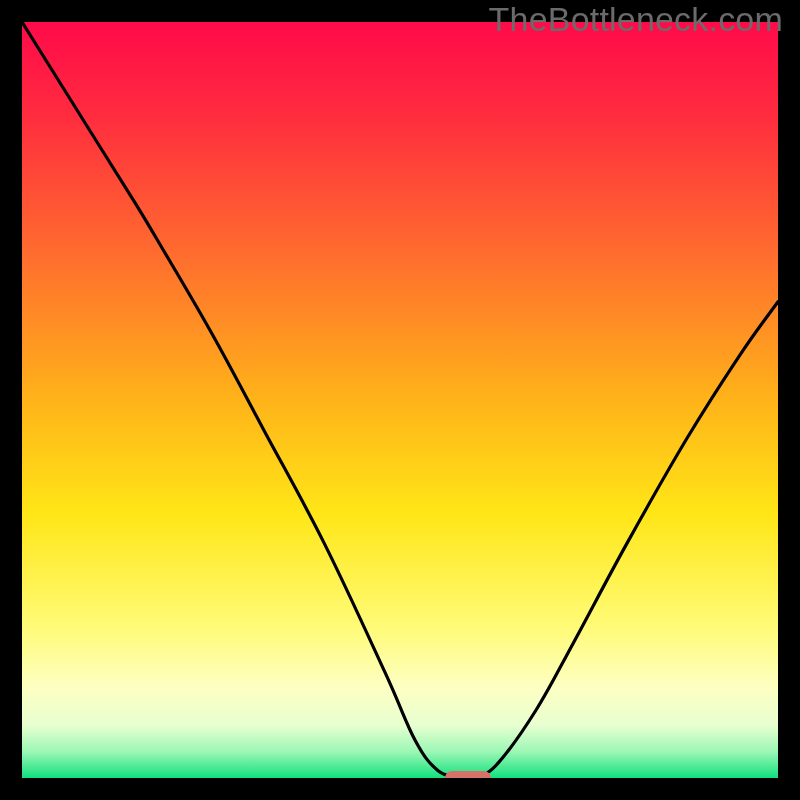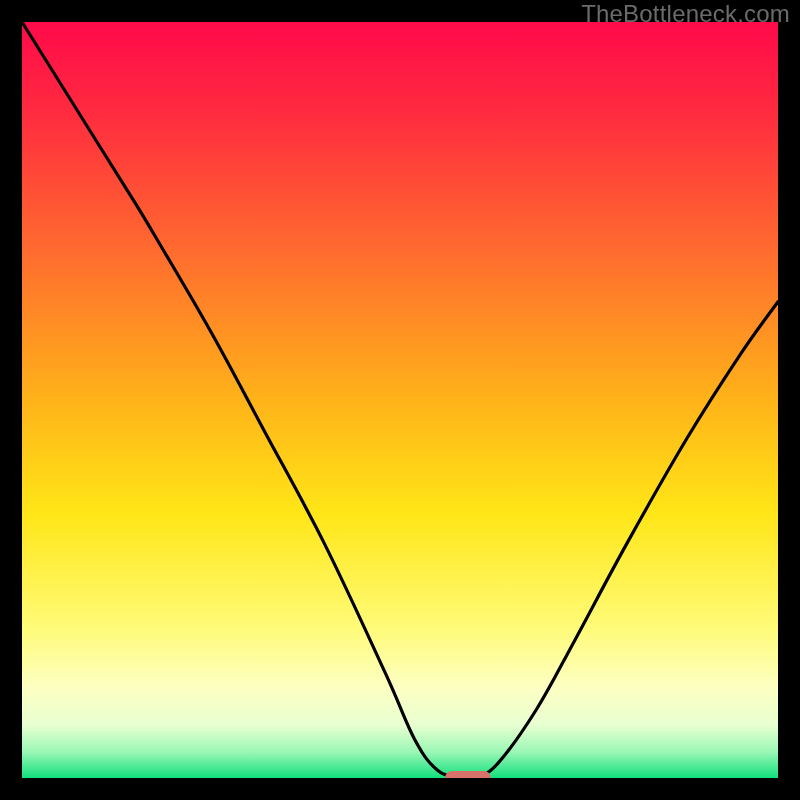--- a/index.html
+++ b/index.html
@@ -22,23 +22,23 @@
     position: absolute;
     left: 22px;
     top: 22px;
     width: 756px;
     height: 756px;
     overflow: hidden;
   }
   .attribution {
     position: absolute;
     top: 0px;
-    right: 10px;
+    right: 17px;
     font-family: Arial, Helvetica, sans-serif;
-    font-size: 24px;
+    font-size: 34px;
     font-weight: 500;
     color: #6b6b6b;
     letter-spacing: 0.2px;
   }
   svg {
     display: block;
   }
   .marker {
     position: absolute;
     width: 44px;

